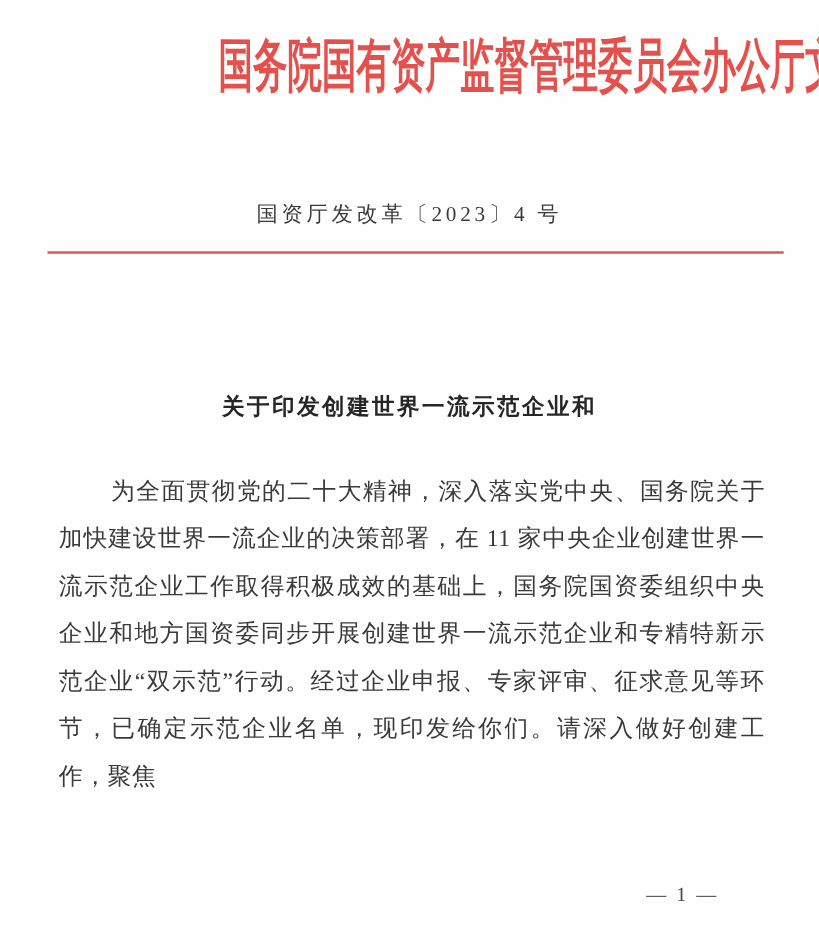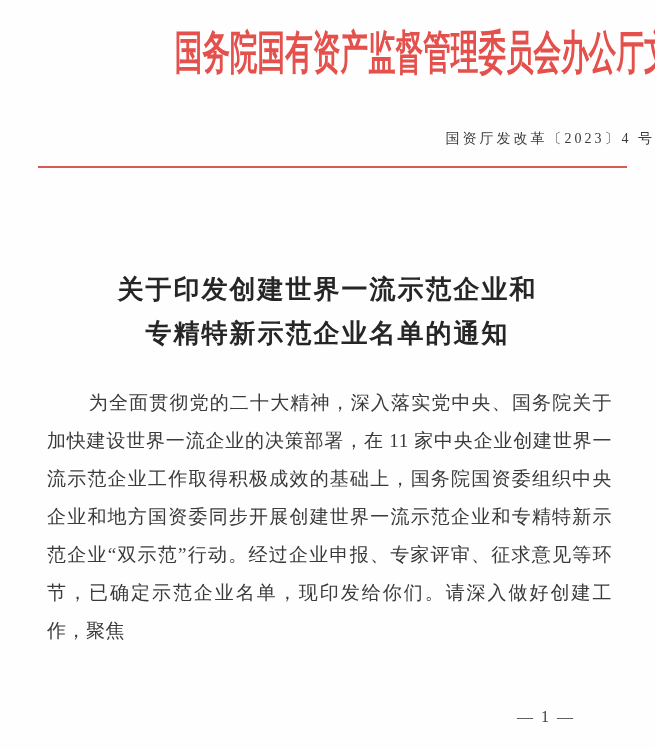--- a/index.html
+++ b/index.html
@@ -31,39 +31,39 @@
     font-size: 46px;
     font-weight: bold;
     color: var(--header-red);
     letter-spacing: 0px;
     transform: scaleX(0.60);
     transform-origin: center;
     white-space: nowrap;
   }
   
   .doc-number {
-    margin-top: 46px;
-    text-align: right;
-    font-size: 14px;
+    margin-top: 76px;
+    text-align: center;
+    font-size: 17px;
     letter-spacing: 3px;
     color: var(--text);
   }
   
   .red-rule {
     margin: 18px 28px 0 38px;
     border-top: 2px solid var(--rule-red);
     height: 0;
   }
   
   .doc-title {
     margin-top: 100px;
     text-align: center;
     font-weight: bold;
     color: var(--title-black);
-    font-size: 26px;
+    font-size: 18px;
     line-height: 44px;
     letter-spacing: 2px;
   }
   
   .body {
     margin-top: 28px;
     padding: 0 43px 0 47px;
     font-size: 19px;
     line-height: 38px;
     letter-spacing: 0.5px;
@@ -90,21 +90,20 @@
   <div class="red-header">
     <span class="red-header-text">国务院国有资产监督管理委员会办公厅文件</span>
   </div>
 
   <div class="doc-number">国资厅发改革〔2023〕4 号</div>
 
   <div class="red-rule"></div>
 
   <div class="doc-title">
     <div class="doc-title-line">关于印发创建世界一流示范企业和</div>
-    <div class="doc-title-line">专精特新示范企业名单的通知</div>
   </div>
 
   <div class="body">
     <p class="para">为全面贯彻党的二十大精神，深入落实党中央、国务院关于加快建设世界一流企业的决策部署，在 11 家中央企业创建世界一流示范企业工作取得积极成效的基础上，国务院国资委组织中央企业和地方国资委同步开展创建世界一流示范企业和专精特新示范企业“双示范”行动。经过企业申报、专家评审、征求意见等环节，已确定示范企业名单，现印发给你们。请深入做好创建工作，聚焦</p>
   </div>
 
   <div class="page-number">— 1 —</div>
 
 </div>
 

